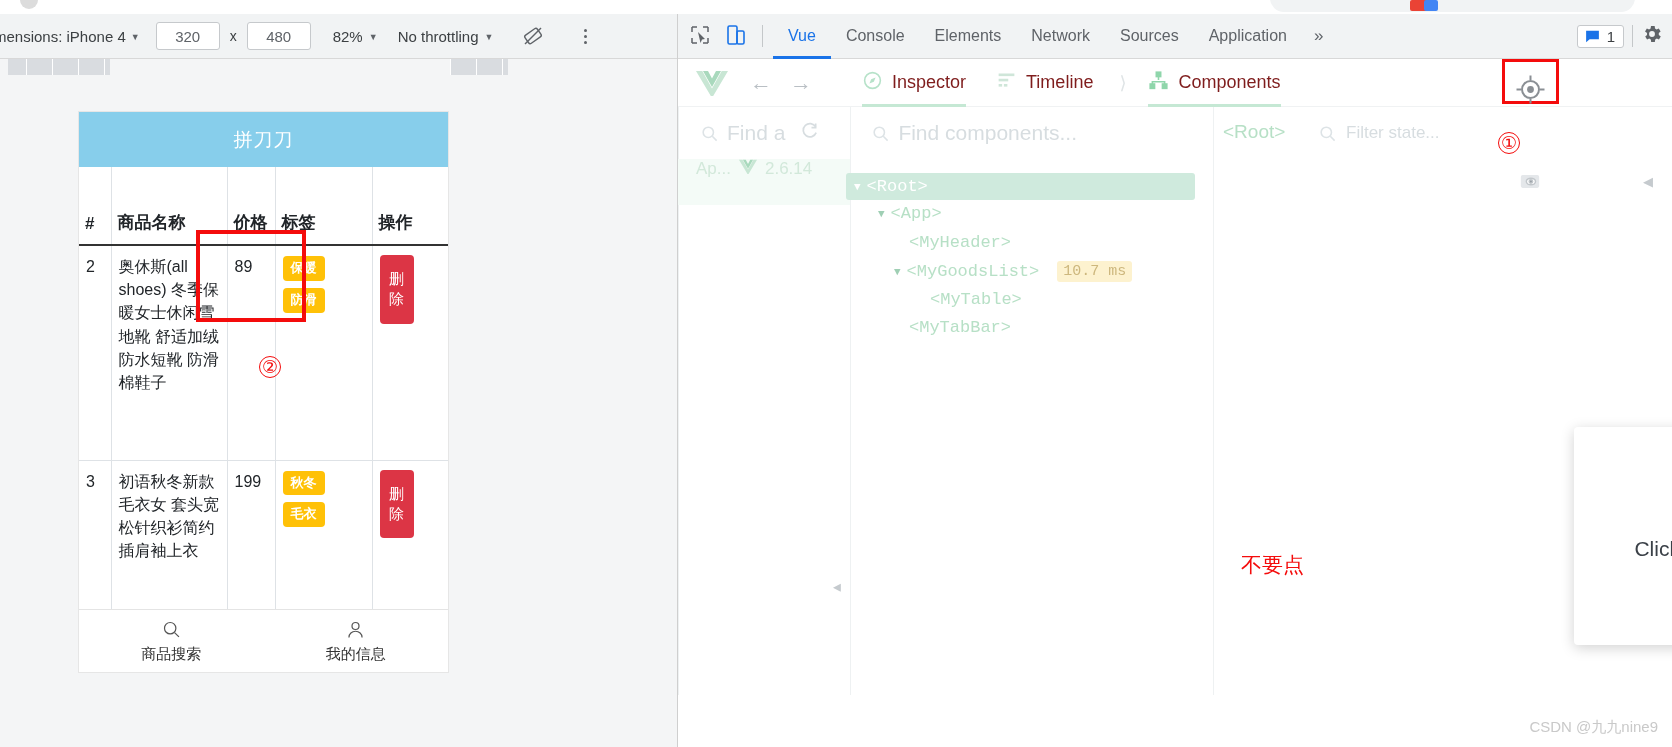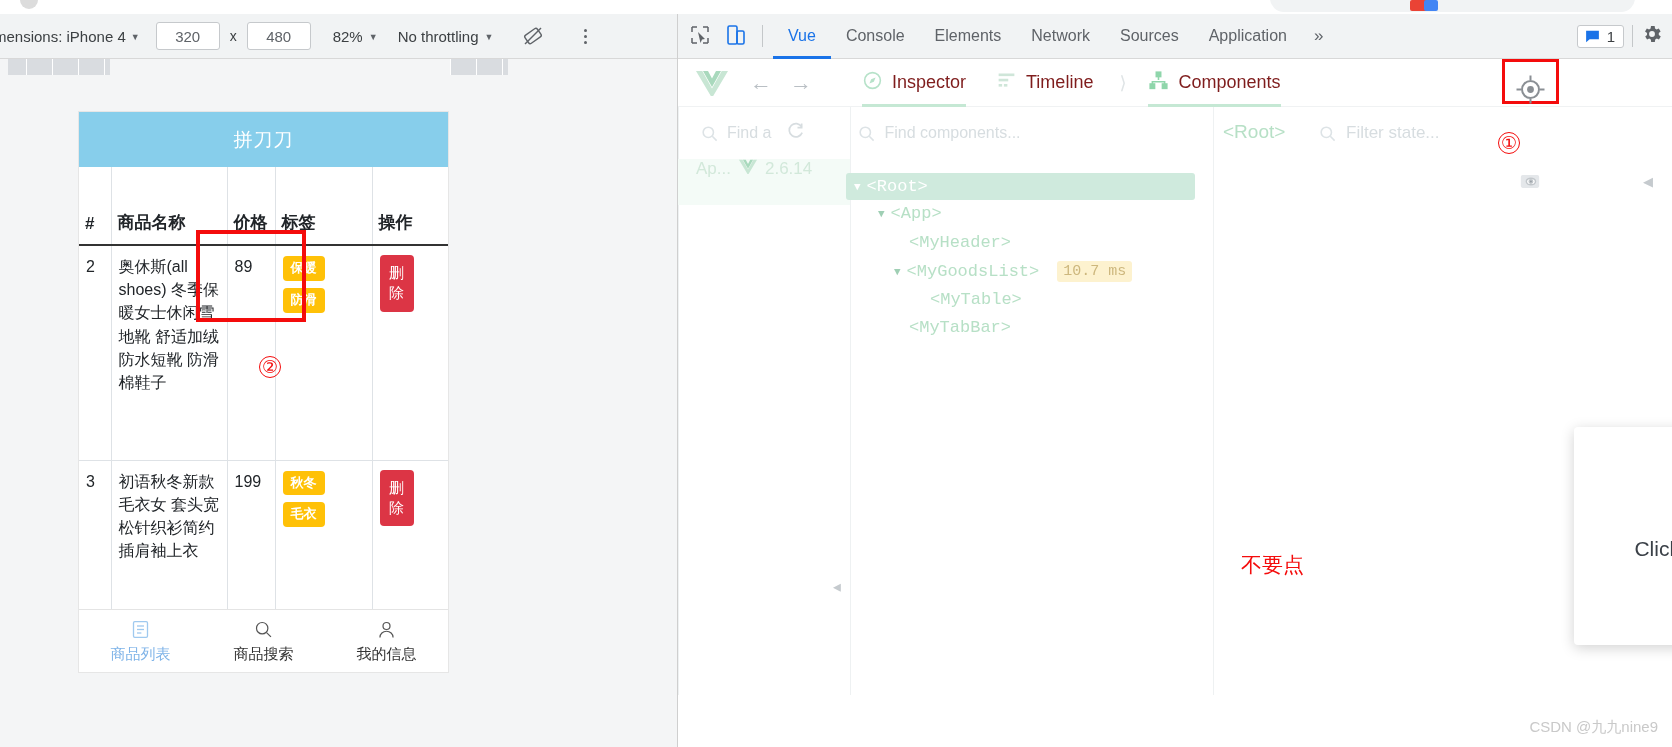--- a/index.html
+++ b/index.html
@@ -97,21 +97,21 @@
   .col-ops{ width:76px; }
   thead tr{ height:78px; }
   .tag{
     display:inline-block; background:#ffc107; color:#ffffff;
     font-size:13px; font-weight:bold; border-radius:4px;
     padding:3px 8px; margin-bottom:6px;
   }
   .btn-del{
     display:inline-block; background:#dc3545; color:#ffffff;
     font-size:15px; font-weight:normal; border-radius:4px;
-    padding:8px 9px; width:34px; line-height:1.35; text-align:center;
+    padding:14px 9px; width:34px; line-height:1.35; text-align:center;
     cursor:pointer;
   }
   .tabbar{
     position:absolute; left:0; bottom:0; width:369px; height:63px;
     border-top:1px solid #e4e4e4; background:#fff;
     display:flex; align-items:center;
   }
   .tabitem{ flex:1; text-align:center; font-size:15px; color:#333; }
   .tabitem.active{ color:#7eb3e8; }
   .tabitem .ticon{ display:block; height:24px; margin-bottom:2px; }
@@ -166,21 +166,21 @@
   }
   .vtab.sel::after{
     content:''; position:absolute; left:0; right:0; bottom:0; height:3px; background:#c5e8d4;
   }
   .vtab-chev{ font-size:18px; color:#dfe4e6; margin-left:26px; }
 
   .vue-subbar{
     position:absolute; left:0; top:48px; width:995px; height:52px;
     display:flex; align-items:center;
   }
-  .search-cell{ display:flex; align-items:center; gap:8px; font-size:16px; color:#d7dde0;}
+  .search-cell{ display:flex; align-items:center; gap:8px; font-size:21px; color:#d7dde0;}
   .col-div{ position:absolute; top:48px; width:1px; background:#eef1f2; }
 
   .tree{
     position:absolute; left:0; top:100px; width:995px; height:588px;
     font-family:"Liberation Mono","DejaVu Sans Mono", monospace;
   }
   .app-row{
     position:absolute; left:0; top:0; width:172px; height:46px;
     background:#f4fbf7; display:flex; align-items:flex-start; gap:8px;
     padding-left:18px; font-size:17px; color:#d2e8da;
@@ -319,31 +319,20 @@
               <span class="tag">毛衣</span>
             </td>
             <td>
               <span class="btn-del">删除</span>
             </td>
           </tr>
         </tbody>
       </table>
 
       <div class="tabbar">
-        <div class="tabitem active">
-          <span class="ticon">
-            <svg width="21" height="21" viewBox="0 0 24 24" fill="none" stroke="#9fc9ef" stroke-width="1.5">
-              <rect x="4" y="3" width="16" height="18" rx="1.5"></rect>
-              <line x1="8" y1="8" x2="16" y2="8"></line>
-                <line x1="8" y1="12" x2="16" y2="12"></line>
-                <line x1="8" y1="16" x2="13" y2="16"></line>
-            </svg>
-          </span>
-          <span>商品列表</span>
-        </div>
         <div class="tabitem">
           <span class="ticon">
             <svg width="21" height="21" viewBox="0 0 24 24" fill="none" stroke="#555" stroke-width="1.4">
               <circle cx="10.5" cy="10.5" r="6.5"></circle>
                 <line x1="15.5" y1="15.5" x2="20.5" y2="20.5"></line>
             </svg>
           </span>
           <span>商品搜索</span>
         </div>
         <div class="tabitem">

